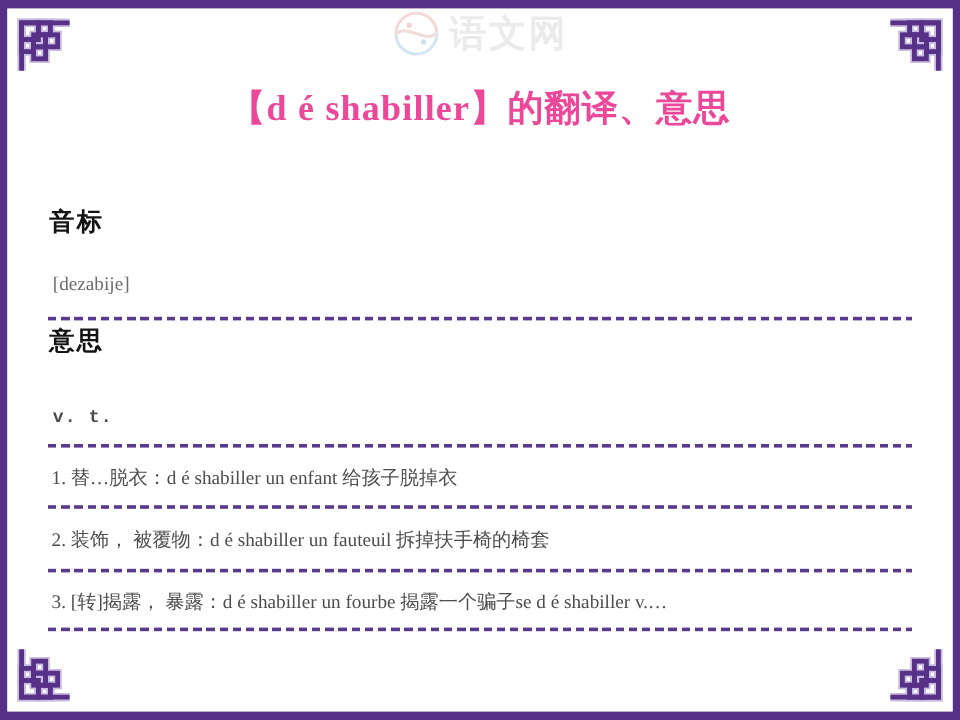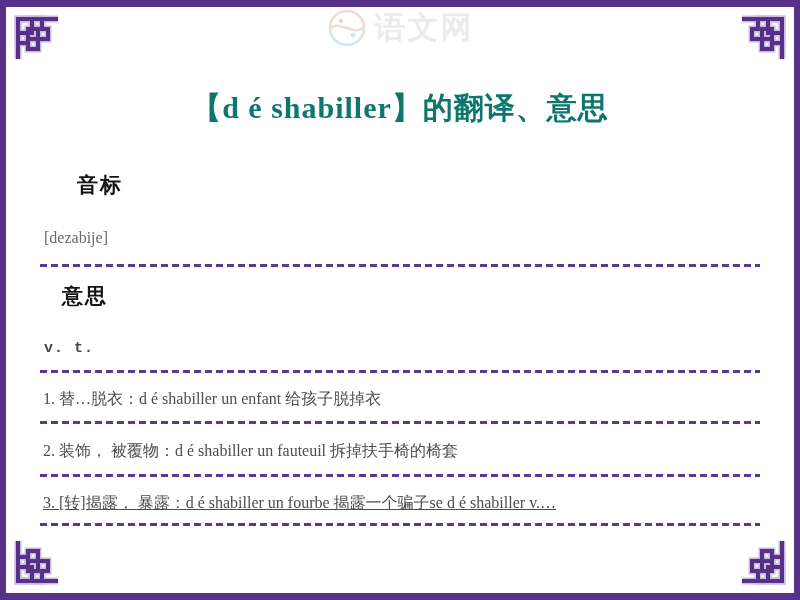--- a/index.html
+++ b/index.html
@@ -31,34 +31,34 @@
     display: flex; align-items: center; justify-content: center; gap: 8px;
     height: 42px;
   }
   .logo-text {
     font-family: "Liberation Sans", "DejaVu Sans", sans-serif;
     font-size: 31px; font-weight: bold; color: #ebebeb; letter-spacing: 2px;
   }
 
   
   .page-title {
-    position: absolute; top: 88px; left: 0; width: 800px;
+    position: absolute; top: 70px; left: 0; width: 800px;
     text-align: center;
-    font-size: 30px; font-weight: bold; color: #0f766e;
+    font-size: 30px; font-weight: bold; color: #ec4899;
     letter-spacing: 1px;
   }
 
   
   .sec-header {
     position: absolute; left: 41px;
     font-size: 21px; font-weight: bold; color: #141414;
     letter-spacing: 2px;
   }
-  .phonetic-header { top: 171px; margin-left: 36px; }
-  .meaning-header  { top: 282px; margin-left: 21px; }
+  .phonetic-header { top: 171px; }
+  .meaning-header  { top: 270px; }
 
   .phonetic-value {
     position: absolute; left: 44px; top: 229px;
     font-size: 16px; color: #6b6b6b;
   }
 
   .pos-label {
     position: absolute; left: 44px; top: 340px;
     font-family: Liberation Mono, monospace;
     font-size: 15px; font-weight: bold; color: #4a4a4a; letter-spacing: 1px;
@@ -75,21 +75,21 @@
   .dash-4 { top: 474px; }
   .dash-5 { top: 523px; }
 
   .def-item {
     position: absolute; left: 43px; width: 720px;
     font-size: 16px; color: #4d4d4d; line-height: 26px;
     white-space: nowrap;
   }
   .def-1 { top: 386px; }
   .def-2 { top: 438px; }
-  .def-3 { top: 490px; text-decoration: underline; }
+  .def-3 { top: 490px; }
 </style>
 </head>
 <body>
 
 <div class="edge edge-top"></div>
 <div class="edge edge-bottom"></div>
 <div class="edge edge-left"></div>
 <div class="edge edge-right"></div>
 
 <svg class="corner corner-tl" viewBox="0 0 52 52">

